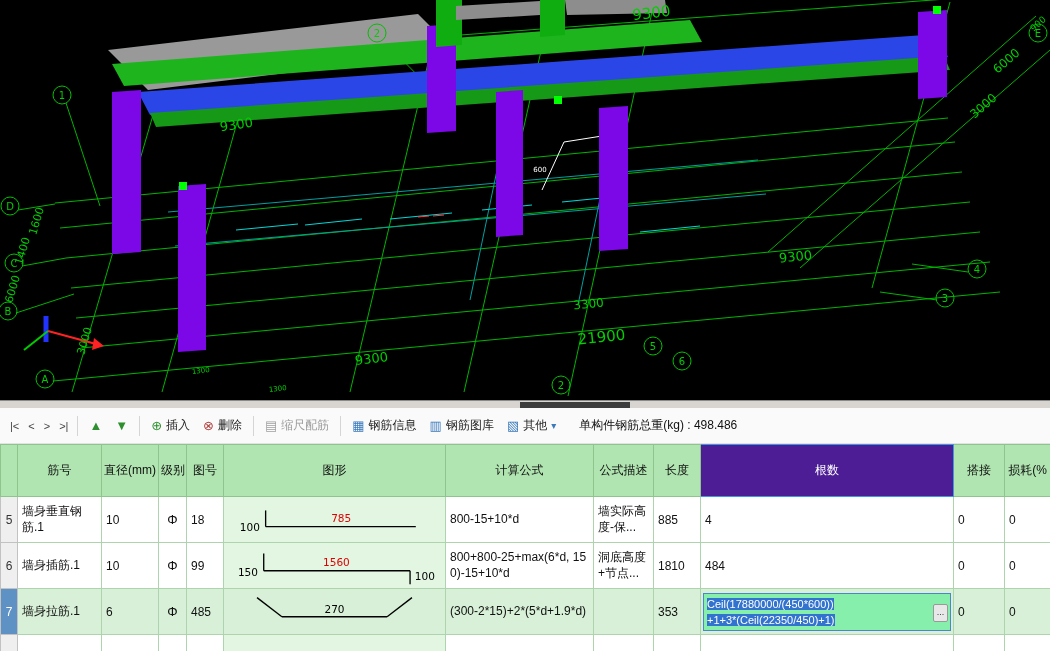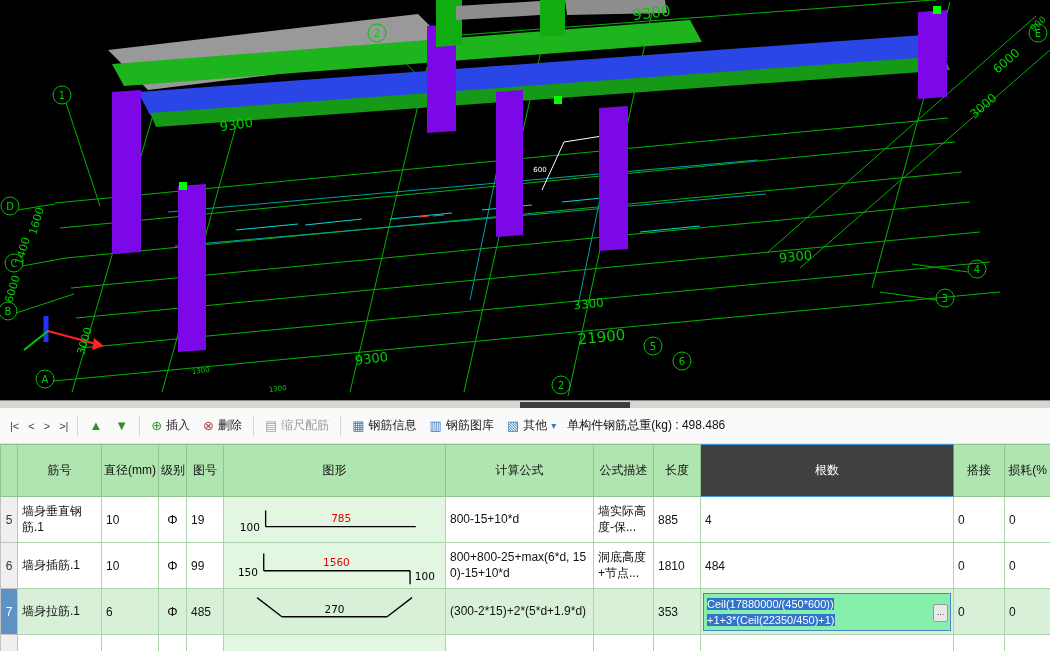--- a/index.html
+++ b/index.html
@@ -23,26 +23,26 @@
     background:transparent;font-size:12px;color:#222;font-family:inherit;cursor:default}
   .tb-btn.disabled{color:#9a9a9a}
   .nav-btn{padding:2px 3px;font-size:11px;color:#444}
   .sep{width:1px;height:20px;background:#d5d5d5;margin:0 4px;flex:0 0 1px}
   .icon{font-size:13px;line-height:1}
   .icon.green{color:#2d8f2d}
   .icon.red{color:#b23a3a}
   .icon.blue{color:#3a7abd}
   .icon.gray{color:#a0a0a0}
   .caret{font-size:10px;color:#3a7abd}
-  .total{margin-left:4px;font-size:12px;color:#111}
+  .total{margin-left:16px;font-size:12px;color:#111}
 
   table{border-collapse:collapse;table-layout:fixed;width:1050px;font-size:12px;background:#fff}
   th{background:#b0e4b0;border:1px solid #8fc48f;font-weight:normal;height:22px;font-size:12px;
     padding:17px 2px;overflow:hidden;white-space:nowrap;color:#111}
-  th.blue{background:#404040;color:#fff;border-color:#3f97e0}
+  th.blue{background:#4c1d95;color:#fff;border-color:#3f97e0}
   td{border:1px solid #aed4ae;height:46px;padding:1px 4px;vertical-align:middle;overflow:hidden;
     background:#fff;color:#111;text-align:left}
   td.rownum{background:#efefef;text-align:center;padding:0;color:#333;border-color:#c2c2c2;font-size:12px}
   td.ctr{text-align:center;font-size:13px}
   .wrap2{white-space:normal;word-break:break-all;line-height:1.3}
   tr.sel td{background:#d7f0d7}
   tr.sel td.rownum{background:#5f92c4;color:#fff}
   td.shape{background:#e2f6e2;padding:0}
   tr.sel td.shape{background:#d7f0d7}
   .shape-svg{width:100%;height:44px;display:block}
@@ -245,21 +245,21 @@
       <th class="blue">根数</th>
       <th>搭接</th>
       <th>损耗(%</th>
     </tr>
 
     <tr>
       <td class="rownum">5</td>
       <td class="wrap2">墙身垂直钢筋.1</td>
       <td>10</td>
       <td class="ctr">Φ</td>
-      <td>19</td>
+      <td>18</td>
       <td class="shape">
         <svg class="shape-svg" viewBox="0 0 222 46">
           <text x="33" y="34" text-anchor="end" class="st">100</text>
           <line x1="39" y1="30" x2="39" y2="13" class="sl"></line>
           <line x1="39" y1="30" x2="196" y2="30" class="sl"></line>
           <text x="118" y="25" text-anchor="middle" class="st-red">785</text>
         </svg>
       </td>
       <td class="wrap2">800-15+10*d</td>
       <td class="wrap2">墙实际高度-保...</td>

